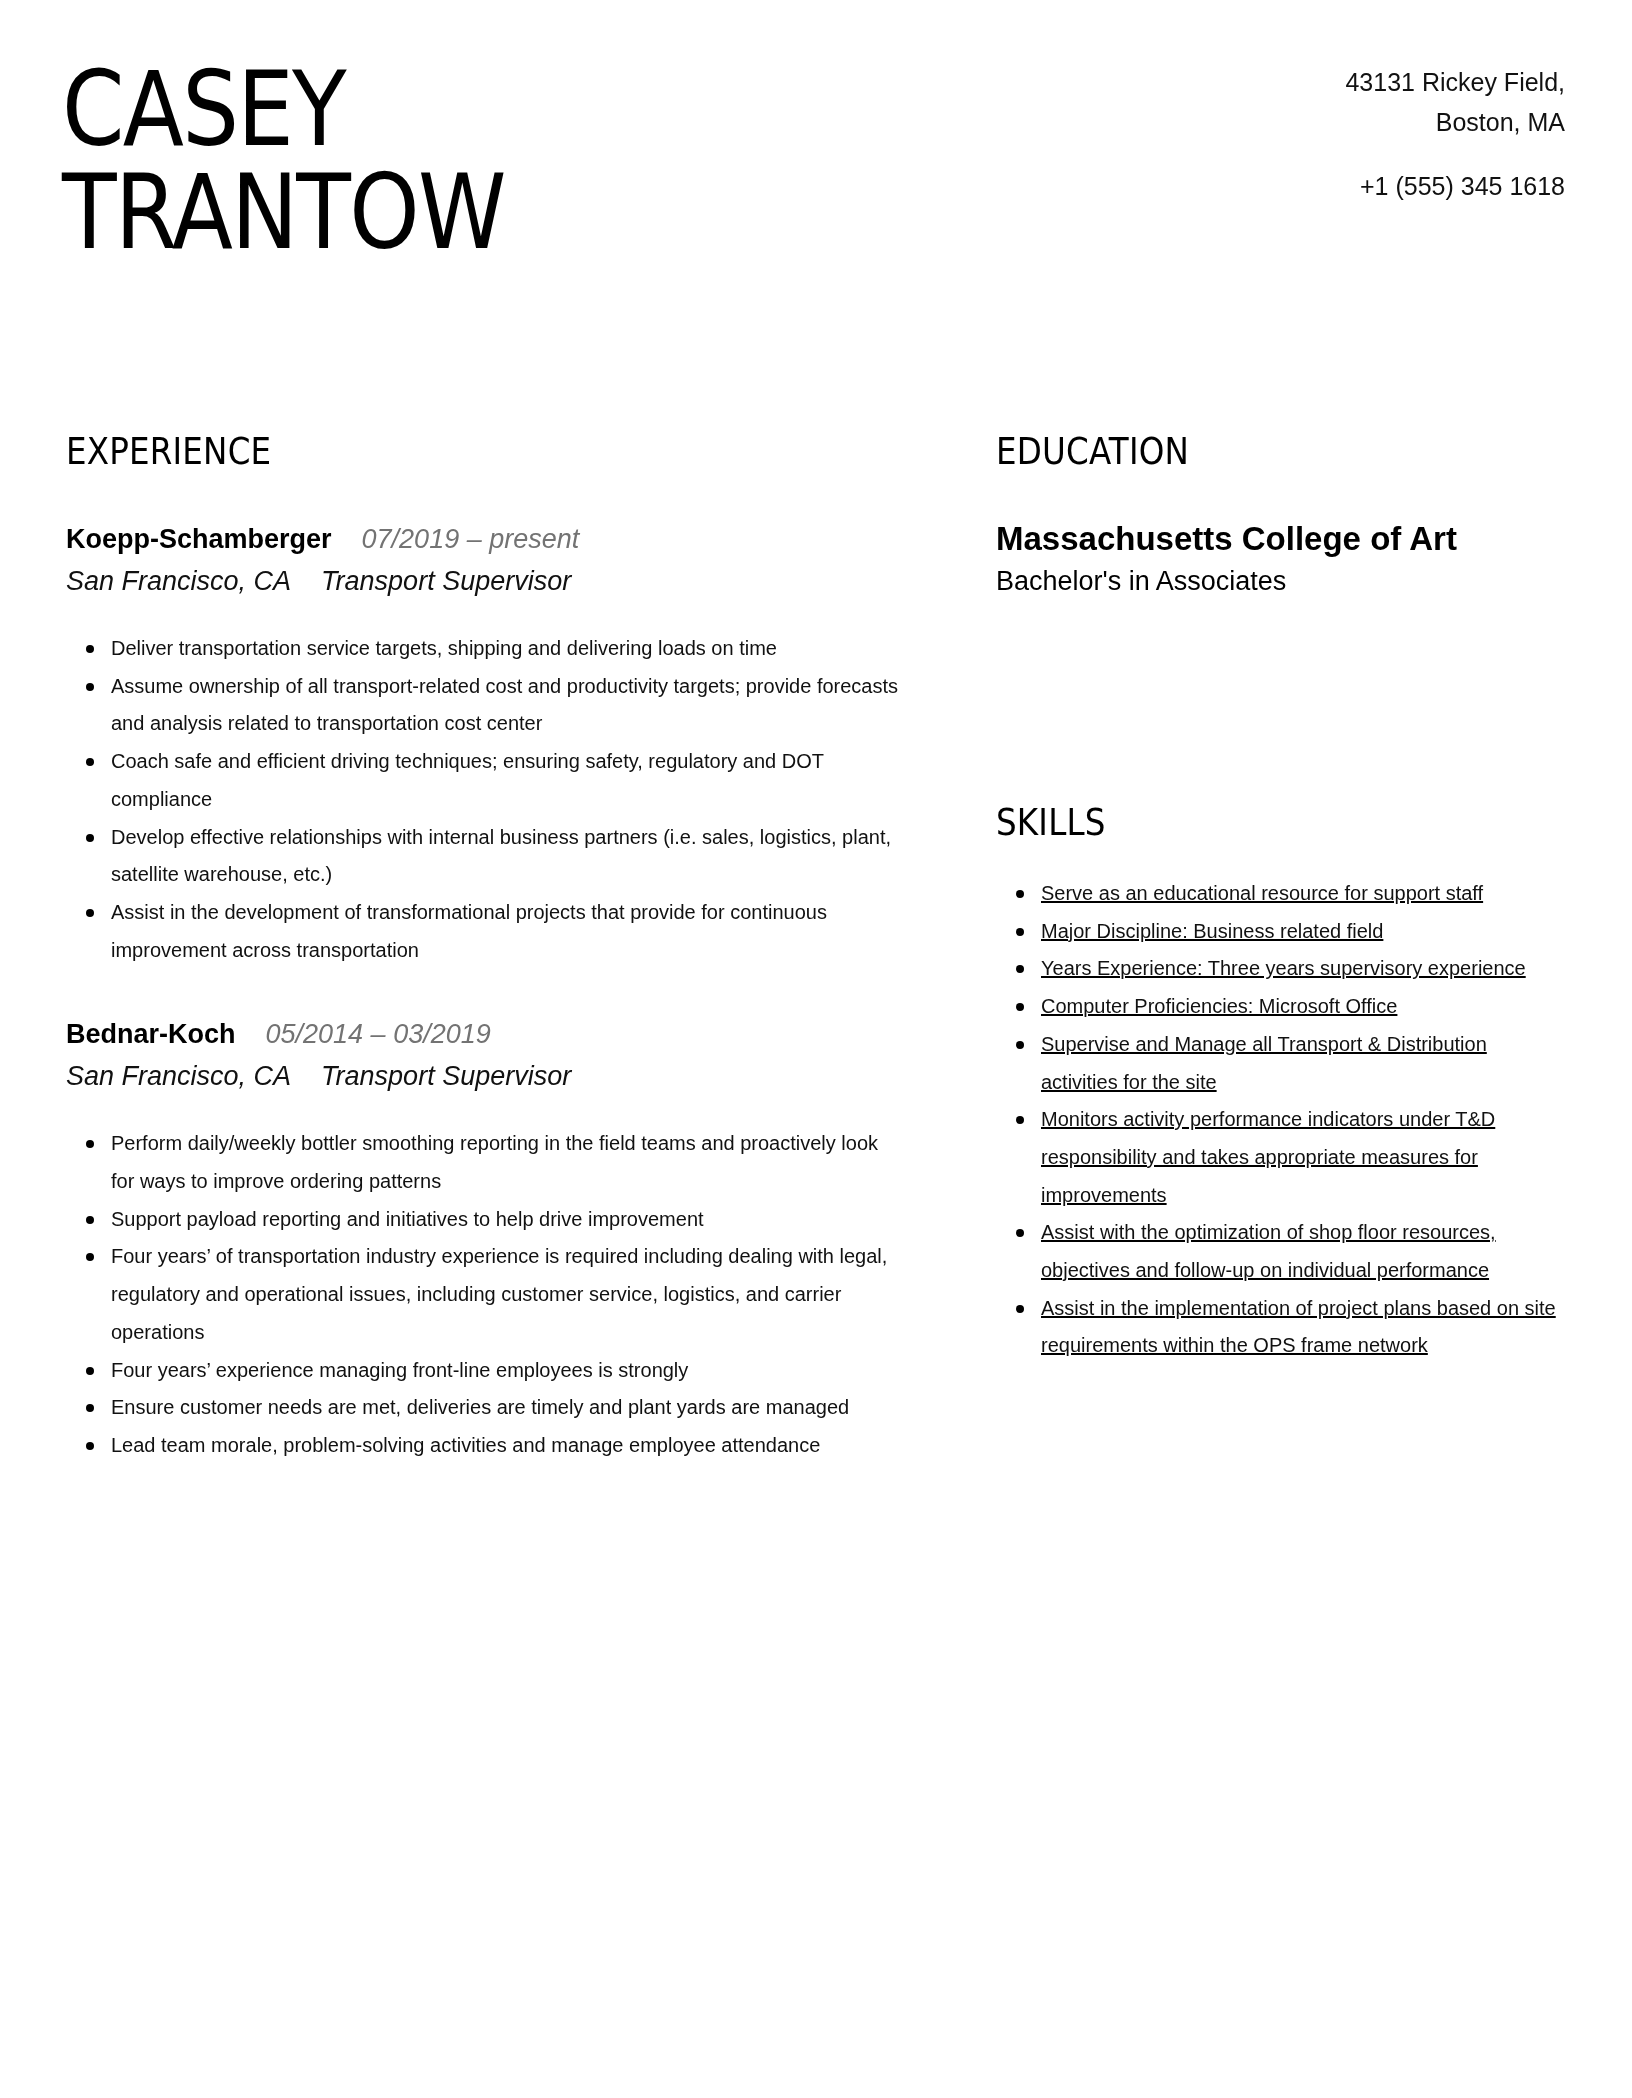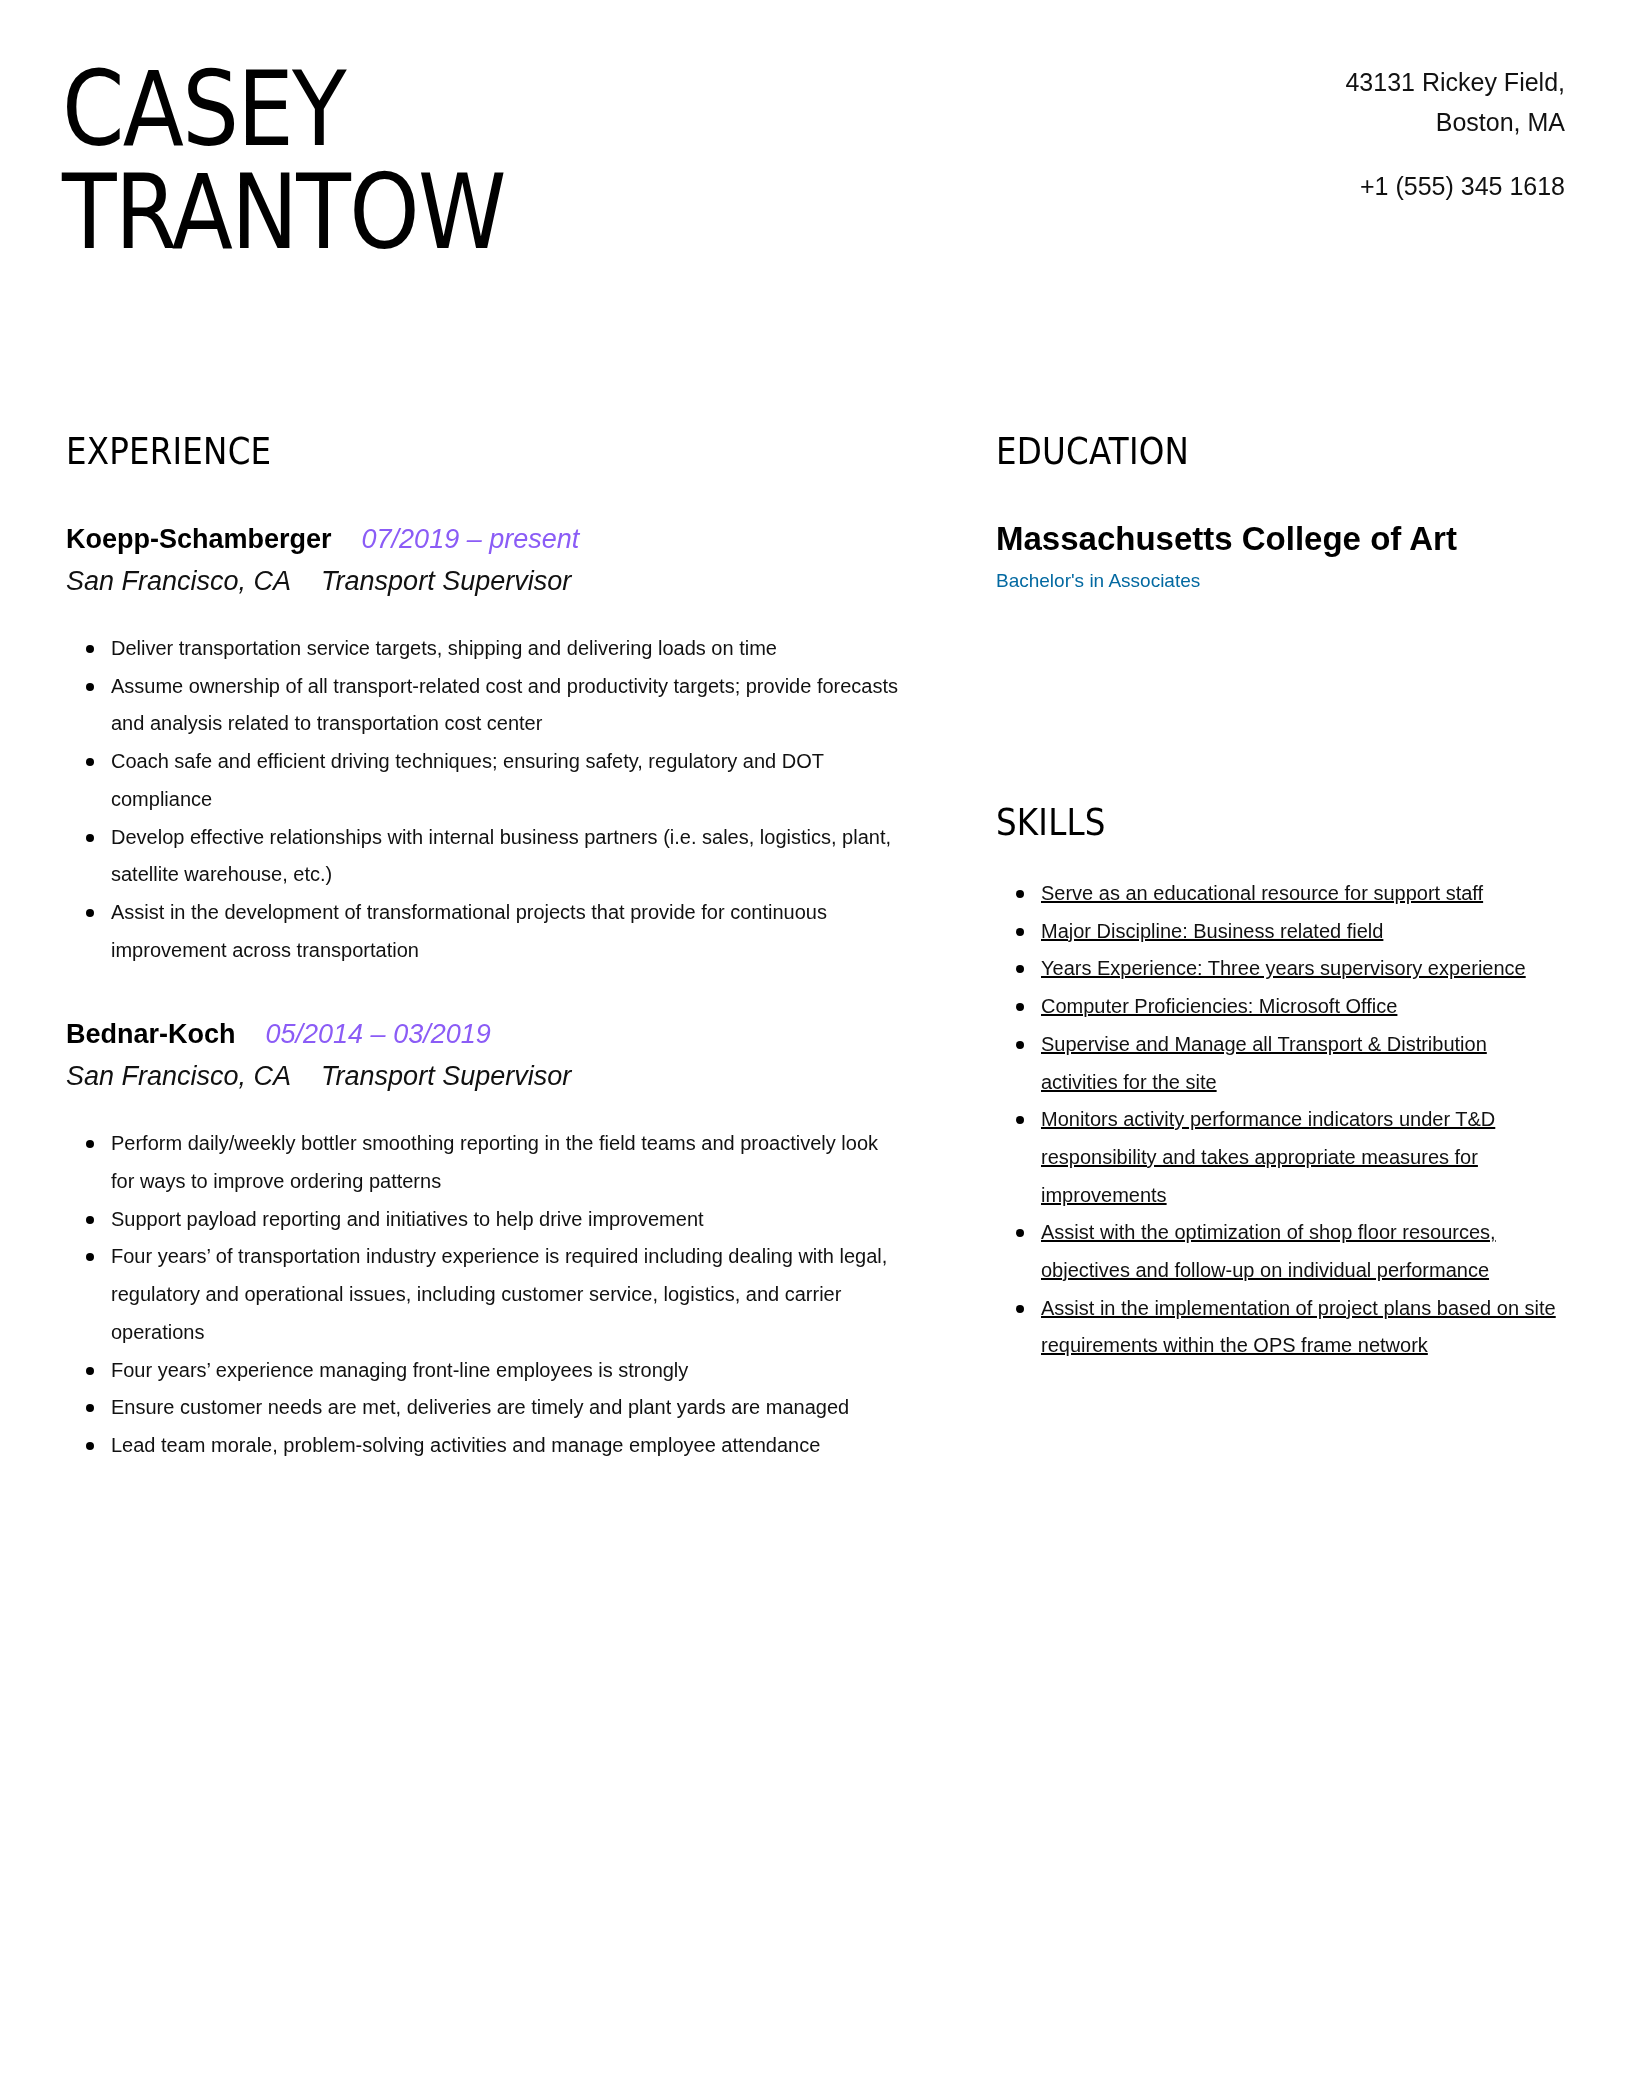--- a/index.html
+++ b/index.html
@@ -76,21 +76,21 @@
       transform-origin: left top;
     }
 
     .job-head {
       margin-top: 42px;
       font-size: 27px;
       line-height: 42px;
       white-space: nowrap;
     }
     .job-head .company { font-weight: bold; }
-    .job-head .dates { font-style: italic; margin-left: 30px; color: #8b5cf6; }
+    .job-head .dates { font-style: italic; margin-left: 30px; color: #737373; }
 
     .job-meta {
       font-size: 27px;
       line-height: 42px;
       white-space: nowrap;
       color: #111;
       font-style: italic;
     }
     .job-meta .role { margin-left: 30px; }
 
@@ -121,23 +121,23 @@
     .job2 .job-head { margin-top: 0; }
 
     
     .edu-school {
       margin-top: 42px;
       font-size: 33px;
       line-height: 42px;
       font-weight: bold;
     }
     .edu-degree {
-      font-size: 19px;
-      line-height: 42px;
-      color: #0369a1;
+      font-size: 27px;
+      line-height: 42px;
+      color: #000000;
     }
 
     
     .skills-block {
       position: absolute;
       left: 0;
       top: 371px;
       width: 570px;
     }
     .skills-list { width: 560px; margin-top: 62px; text-decoration: underline; }

